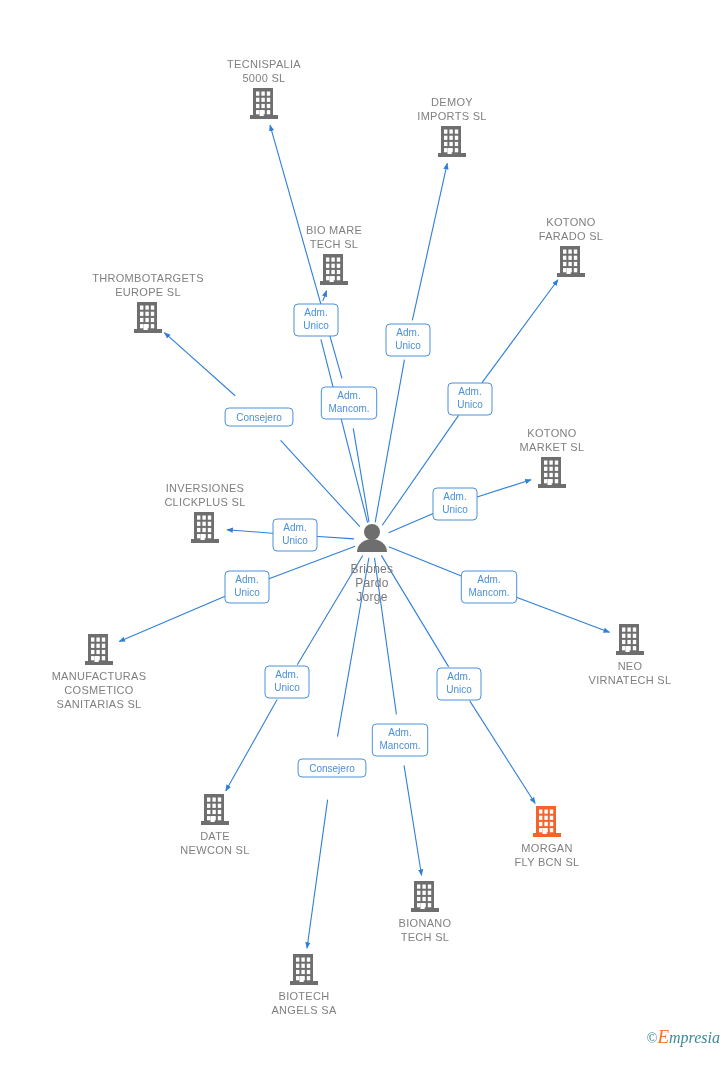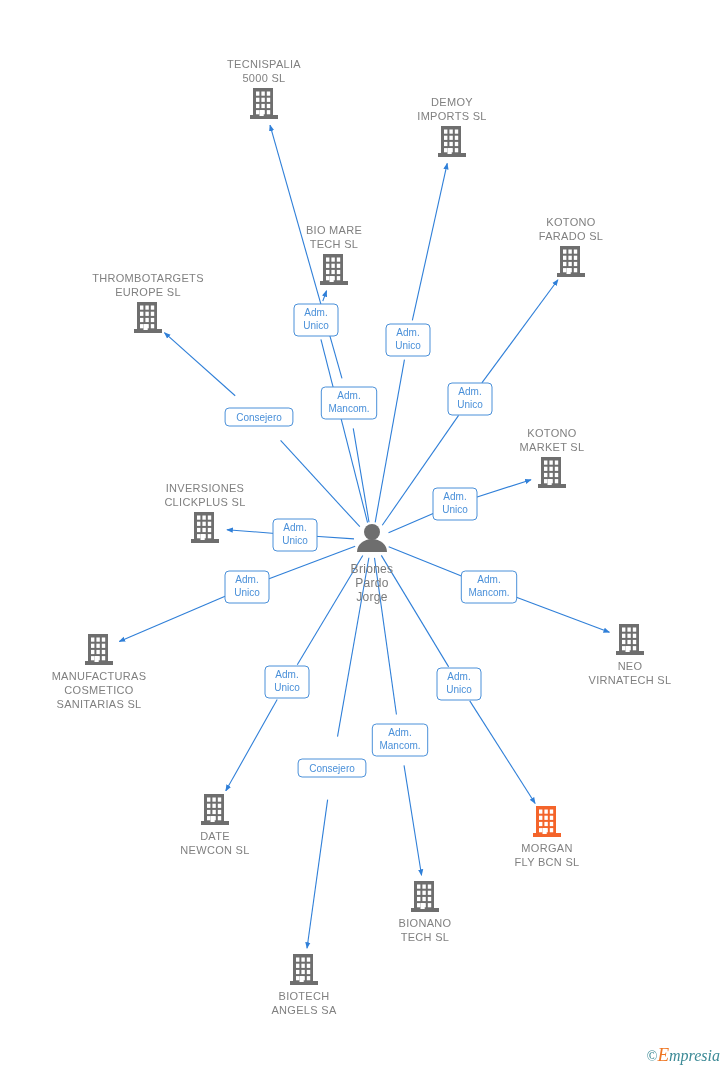--- a/index.html
+++ b/index.html
@@ -47,21 +47,21 @@
   }
   .edge-label-text {
     font-family: "Liberation Sans", sans-serif;
     font-size: 10px;
     fill: #4a90d9;
     text-anchor: middle;
   }
   .watermark {
     position: absolute;
     right: 8px;
-    bottom: 4px;
+    bottom: 22px;
     font-family: "Liberation Serif", serif;
     font-size: 15px;
     white-space: nowrap;
   }
   .watermark .wm-c {
     color: #3c8a96;
     font-size: 14px;
   }
   .watermark .wm-e {
     color: #ef7622;

